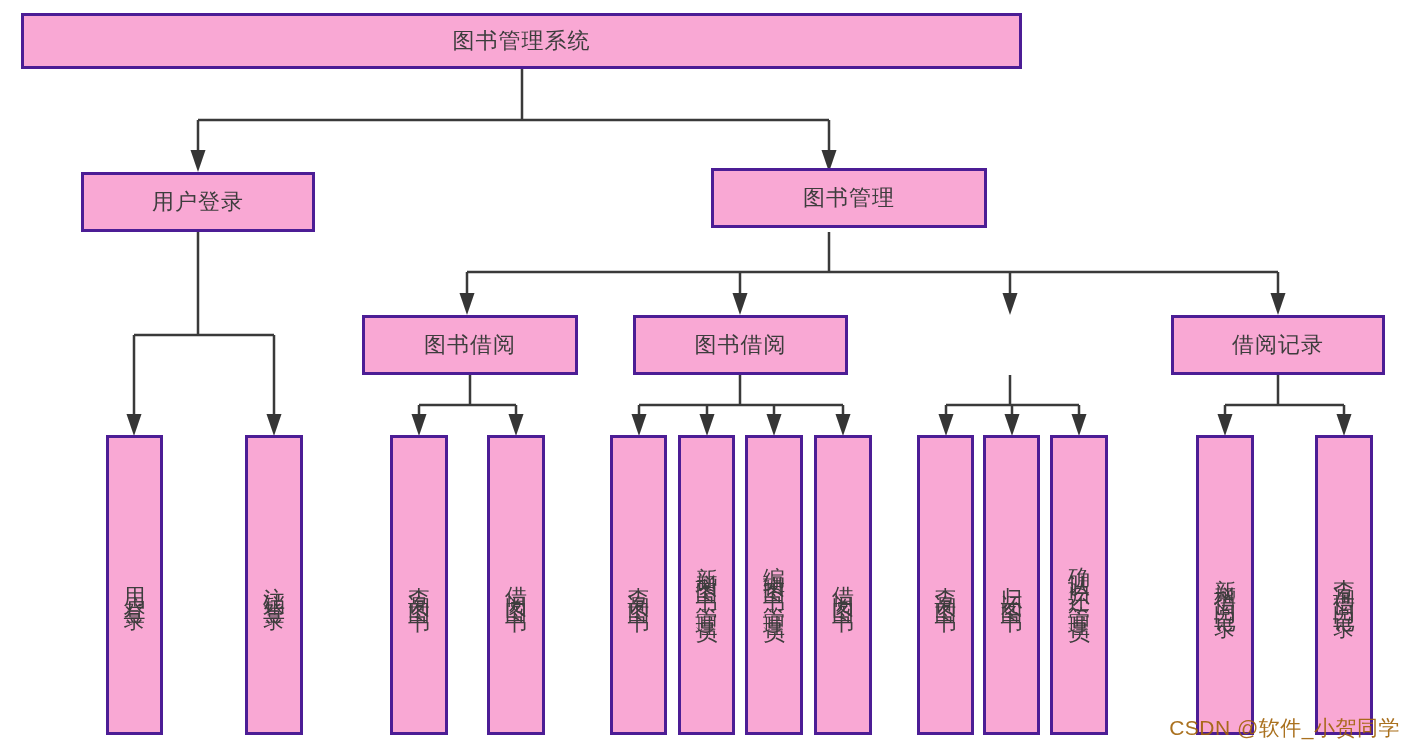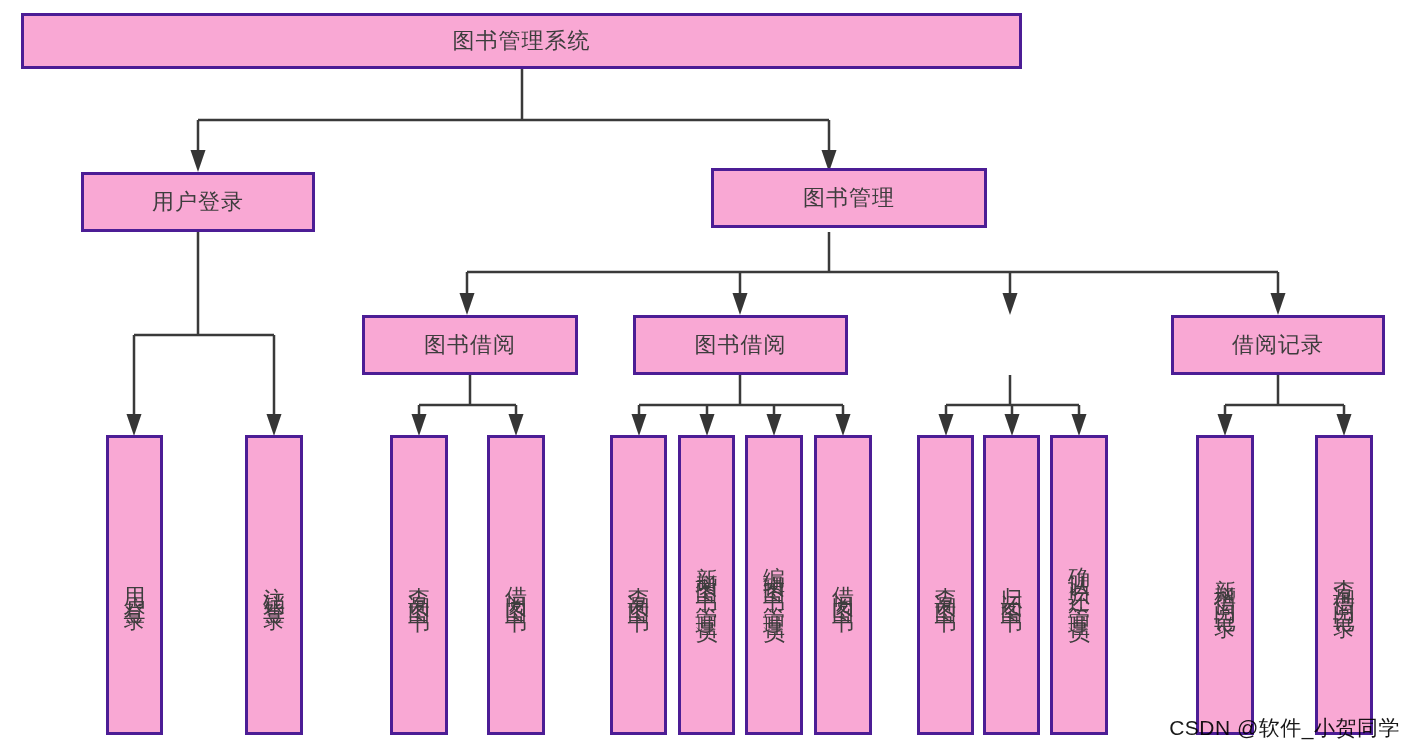--- a/index.html
+++ b/index.html
@@ -38,21 +38,21 @@
     font-size: 22px;
     color: #3d3d3d;
   }
   .watermark {
     position: absolute;
     left: 1150px;
     top: 714px;
     width: 250px;
     text-align: right;
     font-size: 21px;
-    color: #000000;
+    color: #a16207;
     opacity: 0.9;
     letter-spacing: 0.5px;
     white-space: nowrap;
   }
 </style>
 </head>
 <body>
 
 <div id="stage">
 

